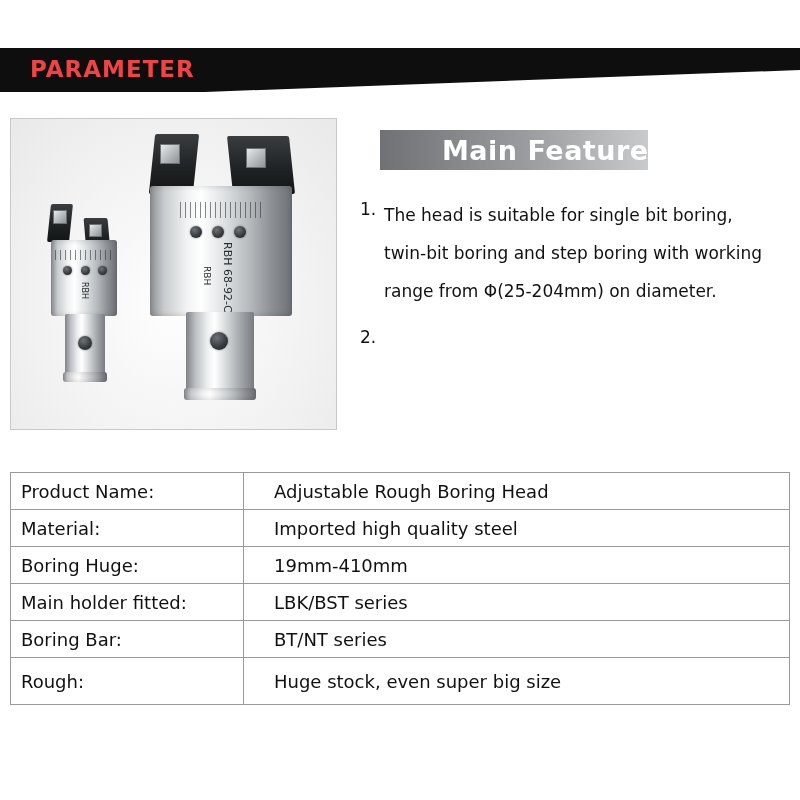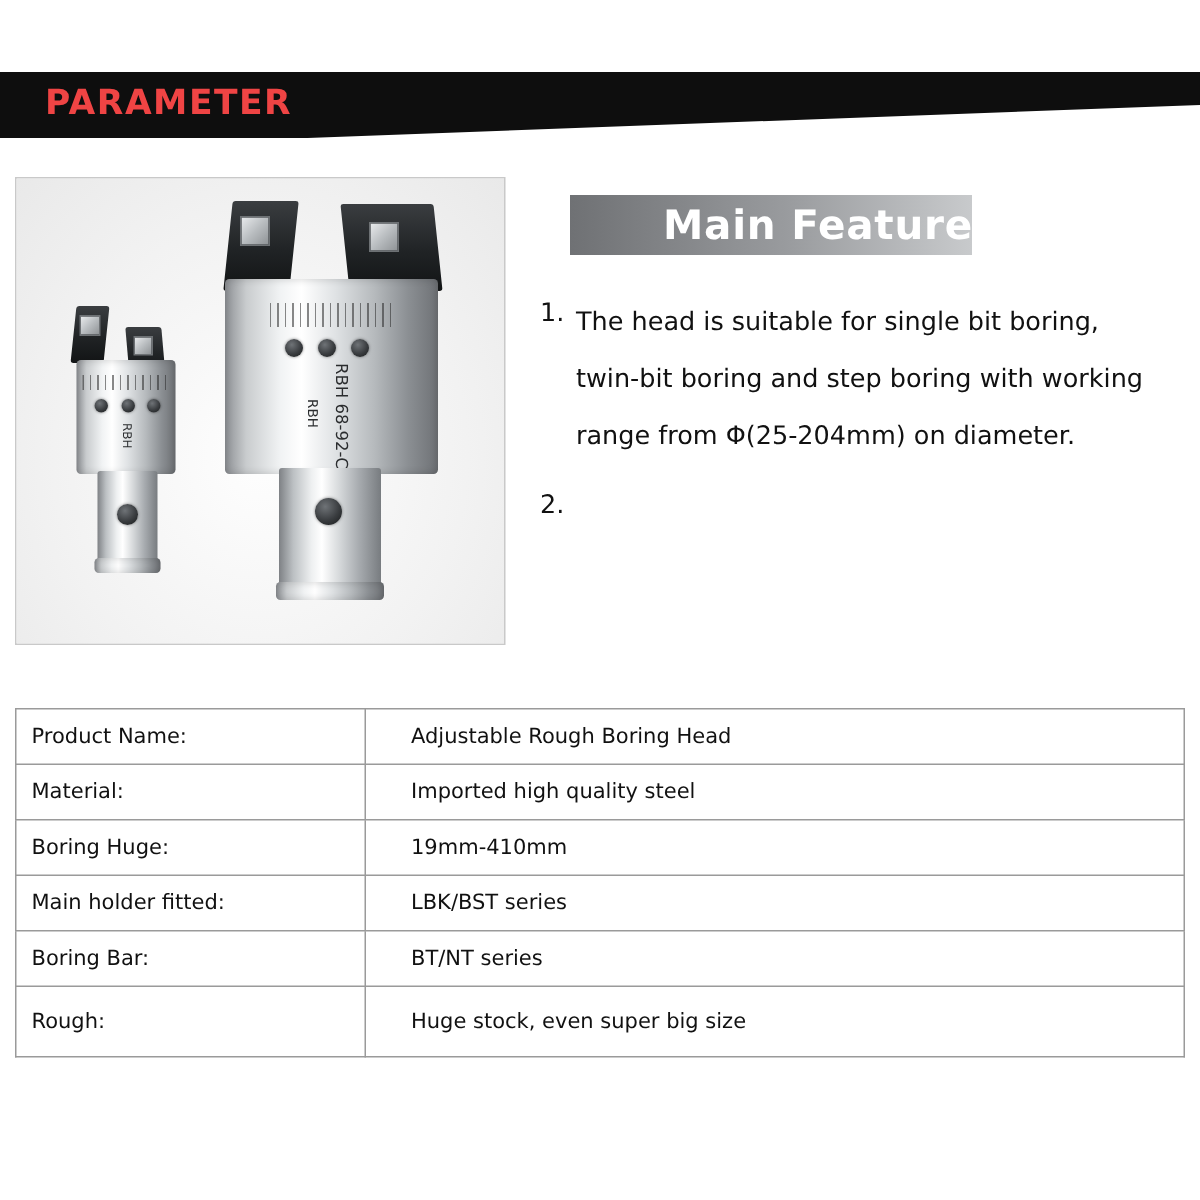--- a/index.html
+++ b/index.html
@@ -181,21 +181,21 @@
     left: 10px;
     top: 472px;
     width: 780px;
     border-collapse: collapse;
     border: 1px solid #777;
     background: #fff;
   }
   .spec-table td {
     border: 1px solid #9a9a9a;
     padding: 6px 10px;
-    font-size: 14px;
+    font-size: 18px;
     color: #111;
     height: 24px;
     vertical-align: middle;
   }
   .spec-table td.k {
     width: 212px;
   }
   .spec-table td.v {
     padding-left: 30px;
   }

